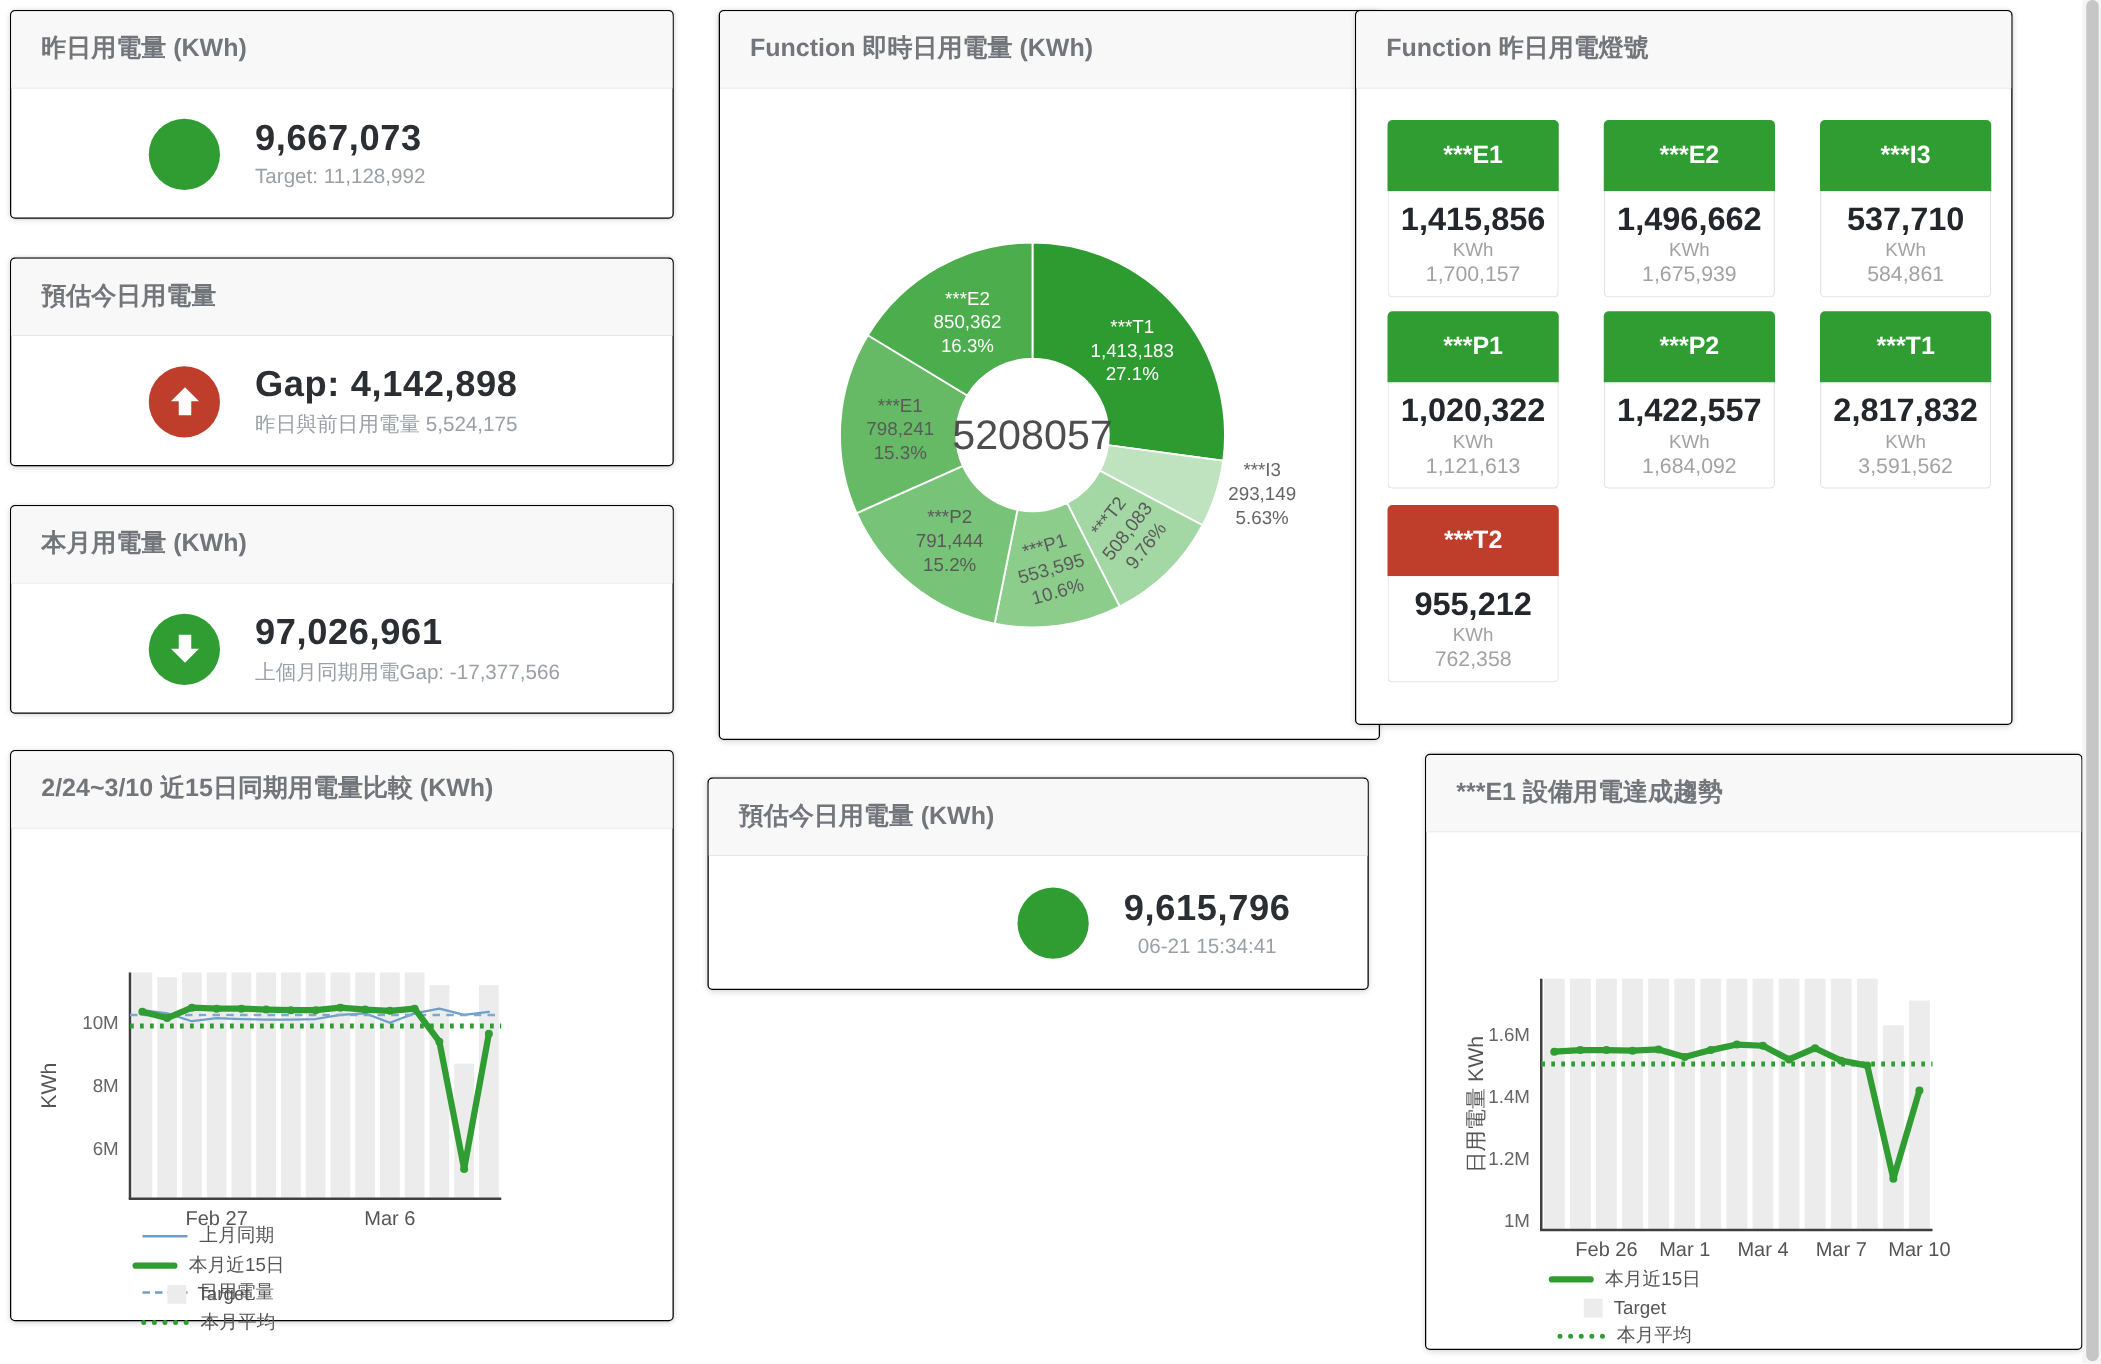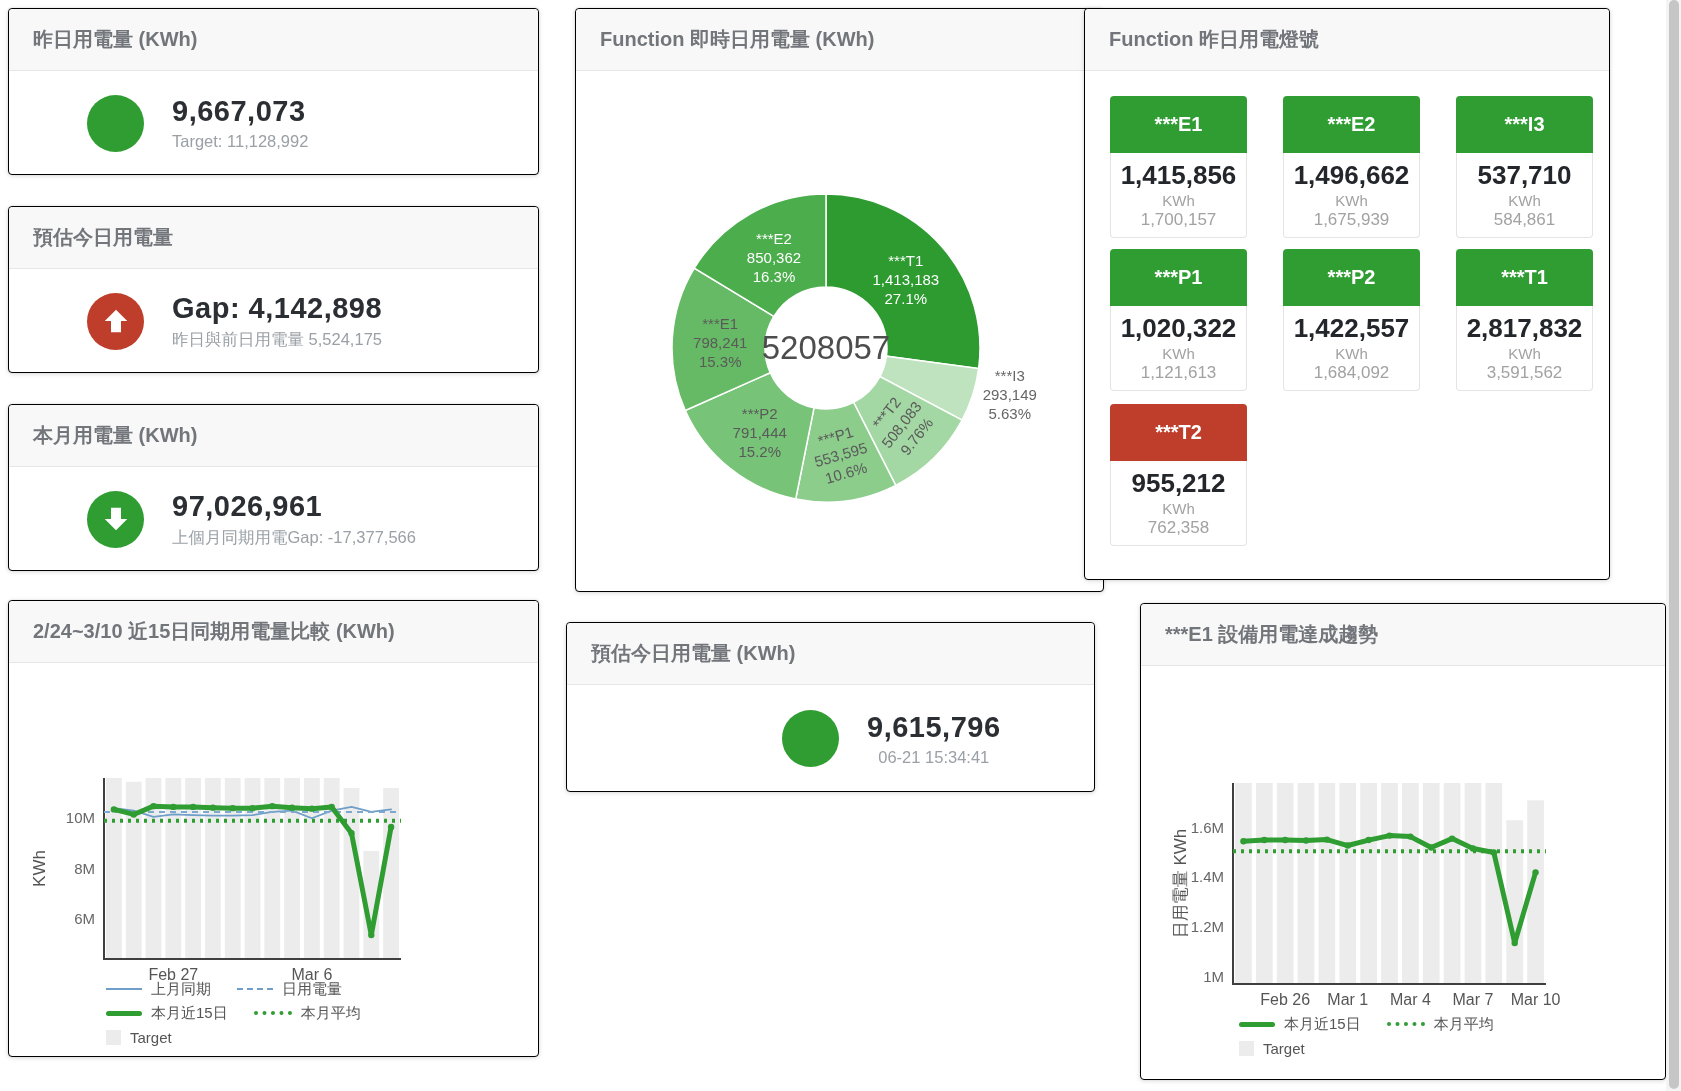--- a/index.html
+++ b/index.html
@@ -3,34 +3,34 @@
 <meta charset="utf-8">
 <style>
   html,body{margin:0;padding:0;background:#fff;}
   .page{position:relative;width:1681px;height:1091px;background:#fff;overflow:hidden;
         font-family:"Liberation Sans","DejaVu Sans",sans-serif;color:#333;}
   .card{position:absolute;background:#fff;border:1px solid #000000;border-radius:4px;
         box-shadow:0 1px 5px rgba(0,0,0,.14),0 0 2px rgba(0,0,0,.08);box-sizing:border-box;}
   .card-hd{height:61px;line-height:61px;padding:0 24px;background:#f8f8f8;border-bottom:1px solid #e6e6e6;
            border-radius:4px 4px 0 0;font-size:20px;font-weight:bold;color:#72767b;
            white-space:nowrap;overflow:hidden;}
-  .kpi{display:flex;align-items:center;gap:28px;height:calc(100% - 61px);padding-left:78px;box-sizing:border-box;}
-  .kpi.kpi-center{padding-left:215px;}
+  .kpi{display:flex;align-items:center;gap:28px;height:calc(100% - 61px);padding-left:110px;box-sizing:border-box;}
+  .kpi.kpi-center{padding-left:215px;margin-left:32px;}
   .dot{width:57px;height:57px;border-radius:50%;flex:0 0 auto;display:flex;align-items:center;justify-content:center;}
   .kpi-value{font-size:29px;font-weight:bold;color:#2b2f33;letter-spacing:.5px;}
   .kpi-sub{font-size:16.5px;color:#9aa0a6;margin-top:4px;}
   .tile{position:absolute;width:137px;}
   .tile-hd{height:57px;line-height:57px;text-align:center;color:#fff;font-size:20px;font-weight:bold;border-radius:4px 4px 0 0;}
   .tile-bd{height:85px;background:#fff;border:1px solid #e4e4e4;border-top:none;border-radius:0 0 4px 4px;
            text-align:center;box-sizing:border-box;padding-top:7px;}
   .tile-val{font-size:26px;font-weight:bold;color:#23272b;}
   .tile-unit{font-size:15px;color:#a2a2a2;margin-top:1px;}
   .tile-tgt{font-size:17px;color:#a2a2a2;margin-top:1px;}
   .legend{position:absolute;display:flex;flex-direction:column;gap:4px;}
-  .lg-row{display:flex;gap:26px;align-items:center;height:20px;}
+  .lg-row{display:flex;gap:26px;align-items:center;height:20px;flex-direction:column;}
   .lg-item{display:flex;align-items:center;gap:9px;font-size:15px;color:#555;cursor:pointer;}
   .sw{display:inline-block;}
   .sw.blue-line{width:36px;height:0;border-top:2px solid #6f9fc9;}
   .sw.blue-dash{width:36px;height:0;border-top:2px dashed #6f9fc9;}
   .sw.green-thick{width:36px;height:5px;background:#2f9d32;border-radius:3px;}
   .sw.green-dot{width:38px;height:0;border-top:4px dotted #2f9d32;}
   .sw.gray-box{width:15px;height:15px;background:#ececec;}
   svg text{font-family:"Liberation Sans","DejaVu Sans",sans-serif;}
   .scroll-track{position:absolute;right:0;top:0;width:15px;height:1091px;background:#f4f4f4;}
   .scroll-thumb{position:absolute;right:2px;top:0;width:10px;height:1089px;background:#c6c6c6;border-radius:5px;}

